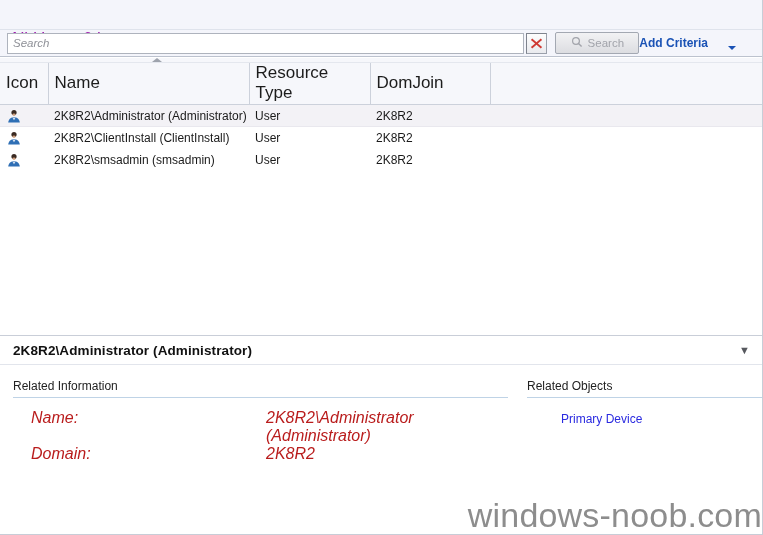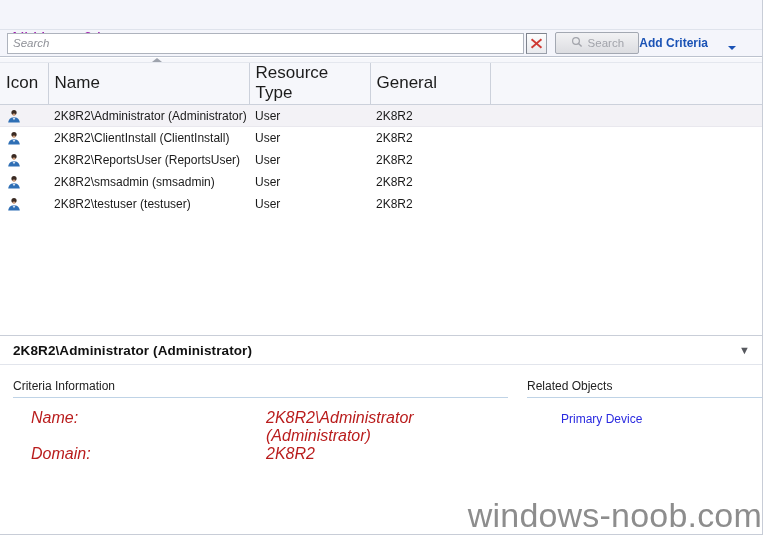--- a/index.html
+++ b/index.html
@@ -264,21 +264,21 @@
         <col style="width:201px">
         <col style="width:121px">
         <col style="width:120px">
         <col>
       </colgroup>
       <thead>
         <tr>
           <th>Icon</th>
           <th>Name</th>
           <th>Resource Type</th>
-          <th>General</th>
+          <th>DomJoin</th>
           <th class="empty-col"></th>
         </tr>
       </thead>
       <tbody>
           <tr class="selected">
             <td class="icon-cell">
               <svg class="user-ico" width="16" height="16" viewBox="0 0 16 16">
                 <circle cx="8" cy="4.6" r="2.6" fill="#3a2a22"></circle>
                 <path d="M2.2 14.6 C2.6 10.8 5 9.2 8 9.2 C11 9.2 13.4 10.8 13.8 14.6 Z" fill="#2f6fb5"></path>
                 <path d="M6.4 9.5 L8 12.2 L9.6 9.5 L8.9 9.2 L8 10.6 L7.1 9.2 Z" fill="#e8eef6"></path>
@@ -306,66 +306,38 @@
           </tr>
           <tr>
             <td class="icon-cell">
               <svg class="user-ico" width="16" height="16" viewBox="0 0 16 16">
                 <circle cx="8" cy="4.6" r="2.6" fill="#3a2a22"></circle>
                 <path d="M2.2 14.6 C2.6 10.8 5 9.2 8 9.2 C11 9.2 13.4 10.8 13.8 14.6 Z" fill="#2f6fb5"></path>
                 <path d="M6.4 9.5 L8 12.2 L9.6 9.5 L8.9 9.2 L8 10.6 L7.1 9.2 Z" fill="#e8eef6"></path>
                 <ellipse cx="8" cy="6.6" rx="1.6" ry="1.2" fill="#cf9f7e"></ellipse>
               </svg>
             </td>
-            <td>2K8R2\ReportsUser (ReportsUser)</td>
-            <td>User</td>
-            <td>2K8R2</td>
-            <td></td>
-          </tr>
-          <tr>
-            <td class="icon-cell">
-              <svg class="user-ico" width="16" height="16" viewBox="0 0 16 16">
-                <circle cx="8" cy="4.6" r="2.6" fill="#3a2a22"></circle>
-                <path d="M2.2 14.6 C2.6 10.8 5 9.2 8 9.2 C11 9.2 13.4 10.8 13.8 14.6 Z" fill="#2f6fb5"></path>
-                <path d="M6.4 9.5 L8 12.2 L9.6 9.5 L8.9 9.2 L8 10.6 L7.1 9.2 Z" fill="#e8eef6"></path>
-                <ellipse cx="8" cy="6.6" rx="1.6" ry="1.2" fill="#cf9f7e"></ellipse>
-              </svg>
-            </td>
             <td>2K8R2\smsadmin (smsadmin)</td>
-            <td>User</td>
-            <td>2K8R2</td>
-            <td></td>
-          </tr>
-          <tr>
-            <td class="icon-cell">
-              <svg class="user-ico" width="16" height="16" viewBox="0 0 16 16">
-                <circle cx="8" cy="4.6" r="2.6" fill="#3a2a22"></circle>
-                <path d="M2.2 14.6 C2.6 10.8 5 9.2 8 9.2 C11 9.2 13.4 10.8 13.8 14.6 Z" fill="#2f6fb5"></path>
-                <path d="M6.4 9.5 L8 12.2 L9.6 9.5 L8.9 9.2 L8 10.6 L7.1 9.2 Z" fill="#e8eef6"></path>
-                <ellipse cx="8" cy="6.6" rx="1.6" ry="1.2" fill="#cf9f7e"></ellipse>
-              </svg>
-            </td>
-            <td>2K8R2\testuser (testuser)</td>
             <td>User</td>
             <td>2K8R2</td>
             <td></td>
           </tr>
         </tbody>
     </table>
   </div>
 
   <div class="detail">
     <div class="detail-head">
       <span class="dtitle">2K8R2\Administrator (Administrator)</span>
       <span class="chev">▼</span>
     </div>
 
     <div class="detail-body">
       <div class="col-left">
-        <div class="sec-title">Criteria Information</div>
+        <div class="sec-title">Related Information</div>
         <div class="sec-rule"></div>
         <div>
             <div class="kv">
               <span class="k">Name:</span>
               <span class="v">2K8R2\Administrator (Administrator)</span>
             </div>
             <div class="kv">
               <span class="k">Domain:</span>
               <span class="v">2K8R2</span>
             </div>

